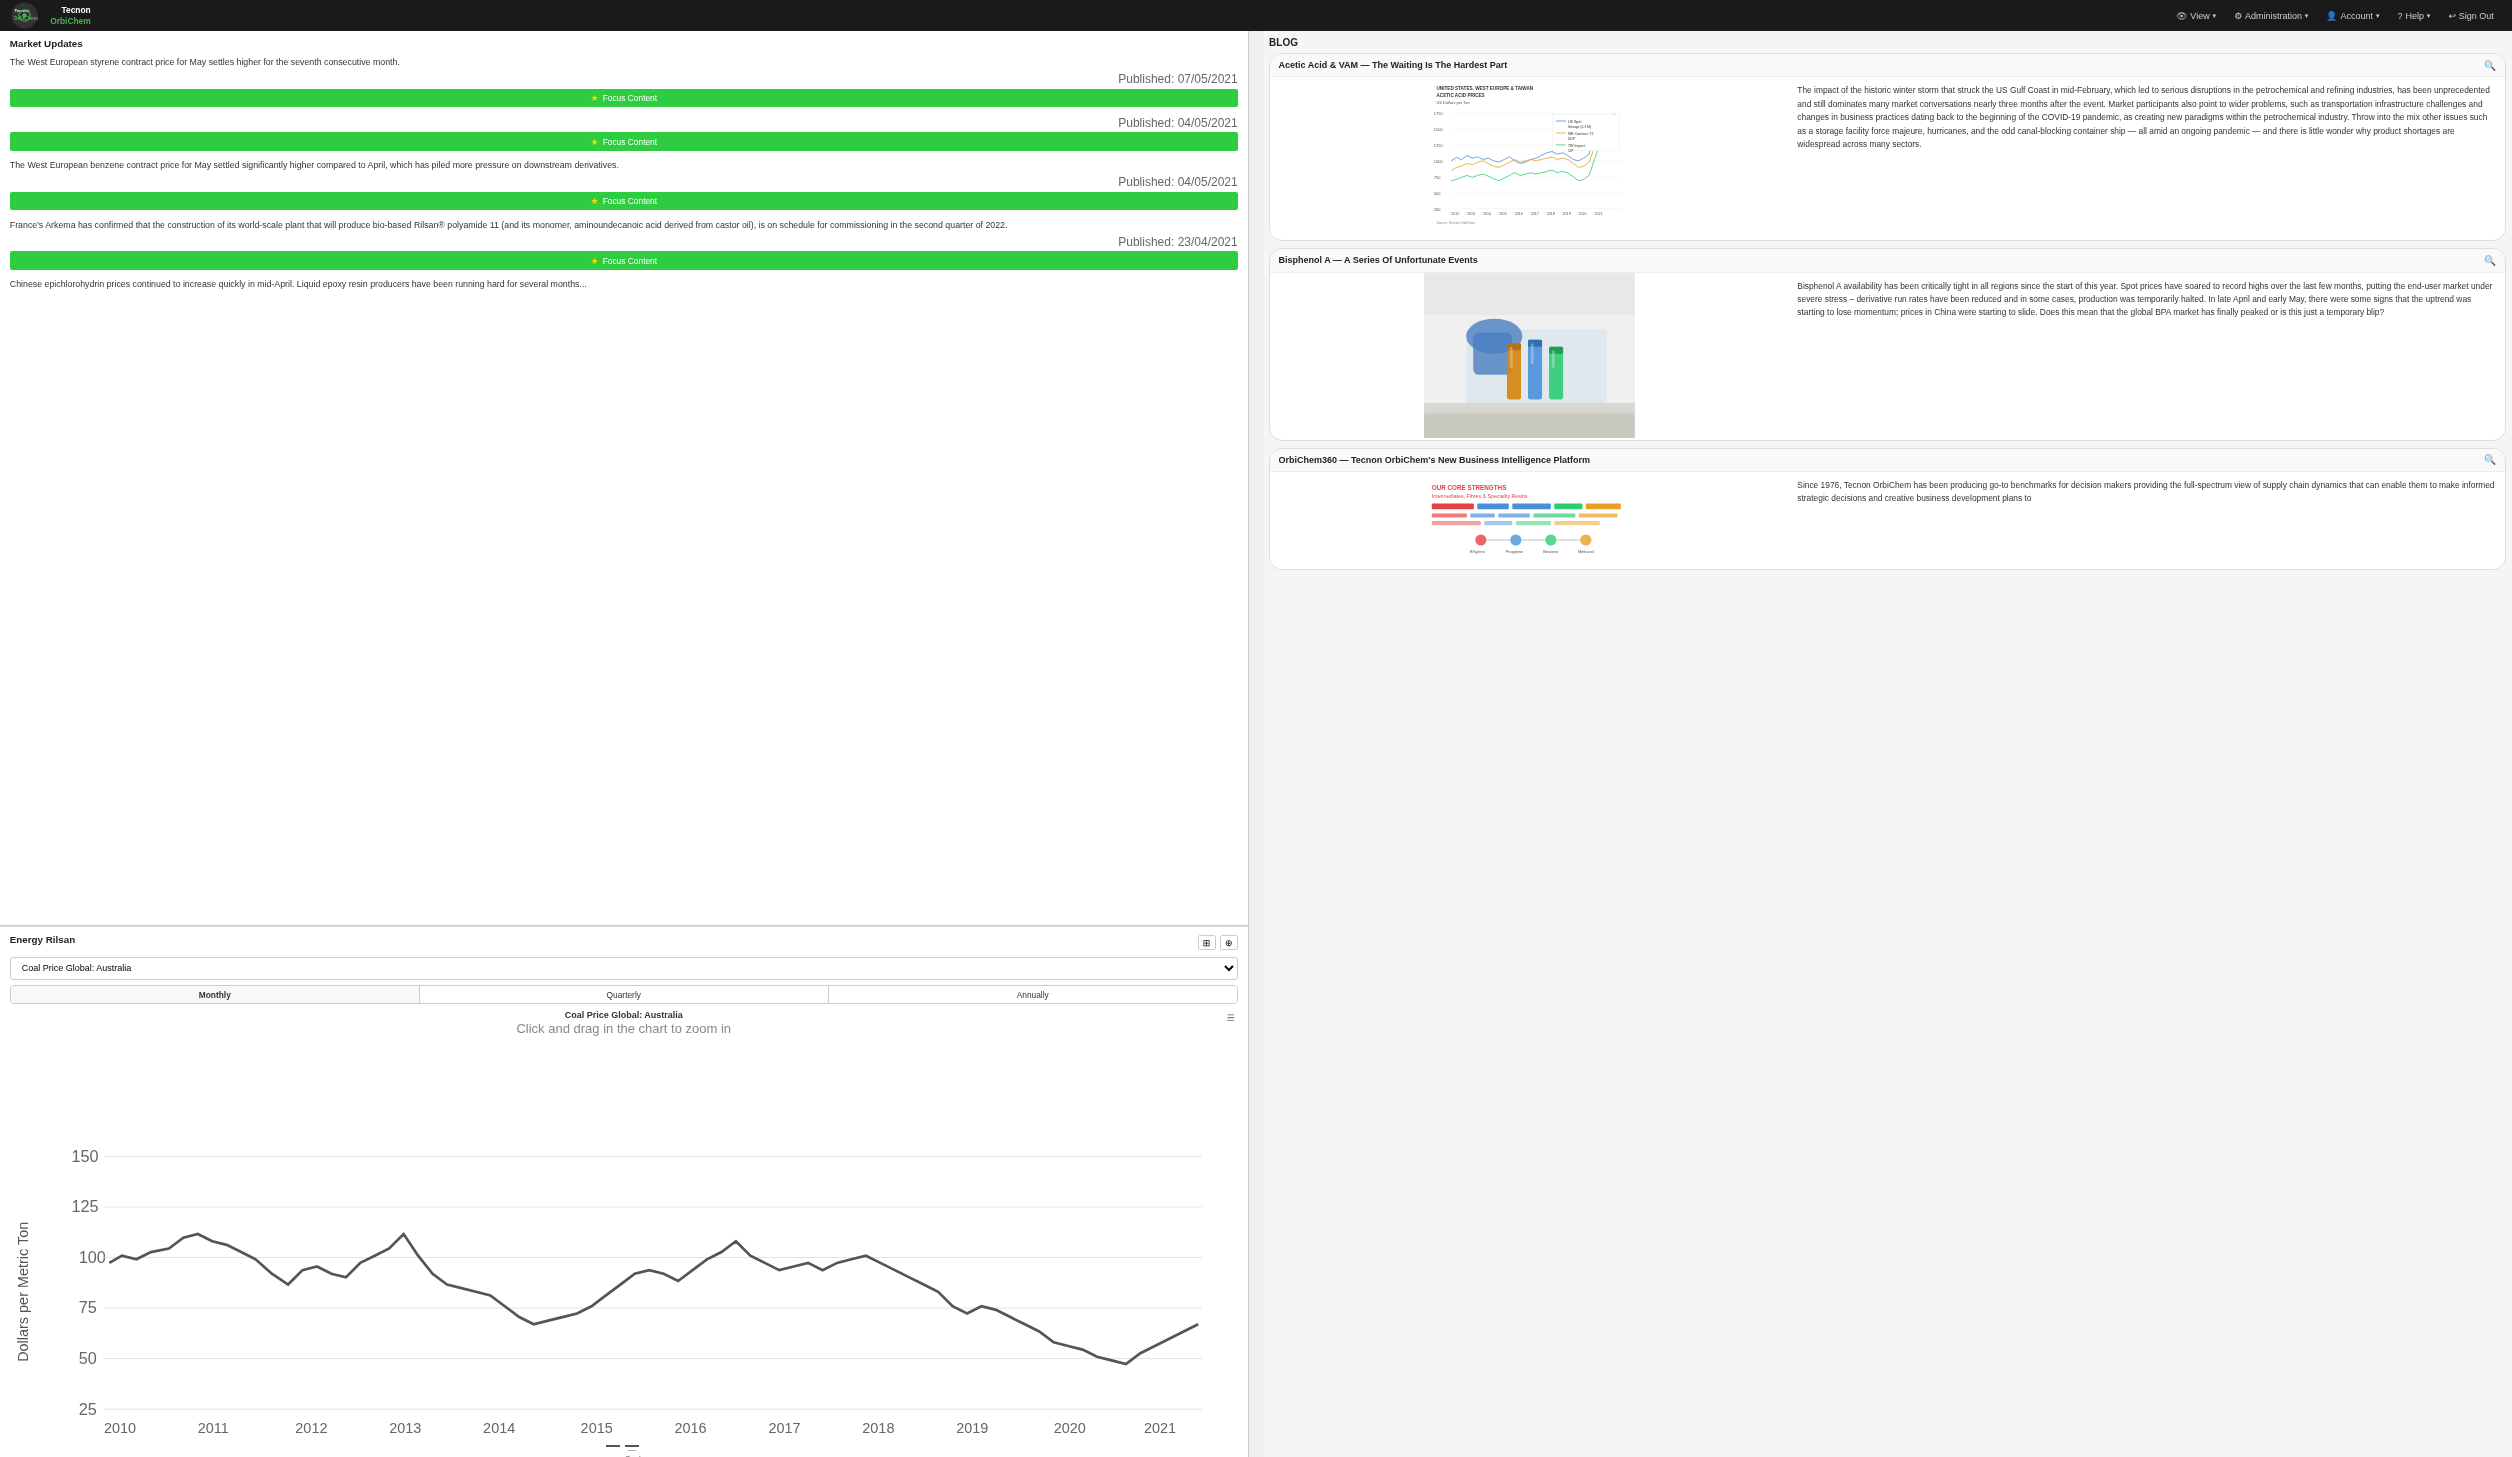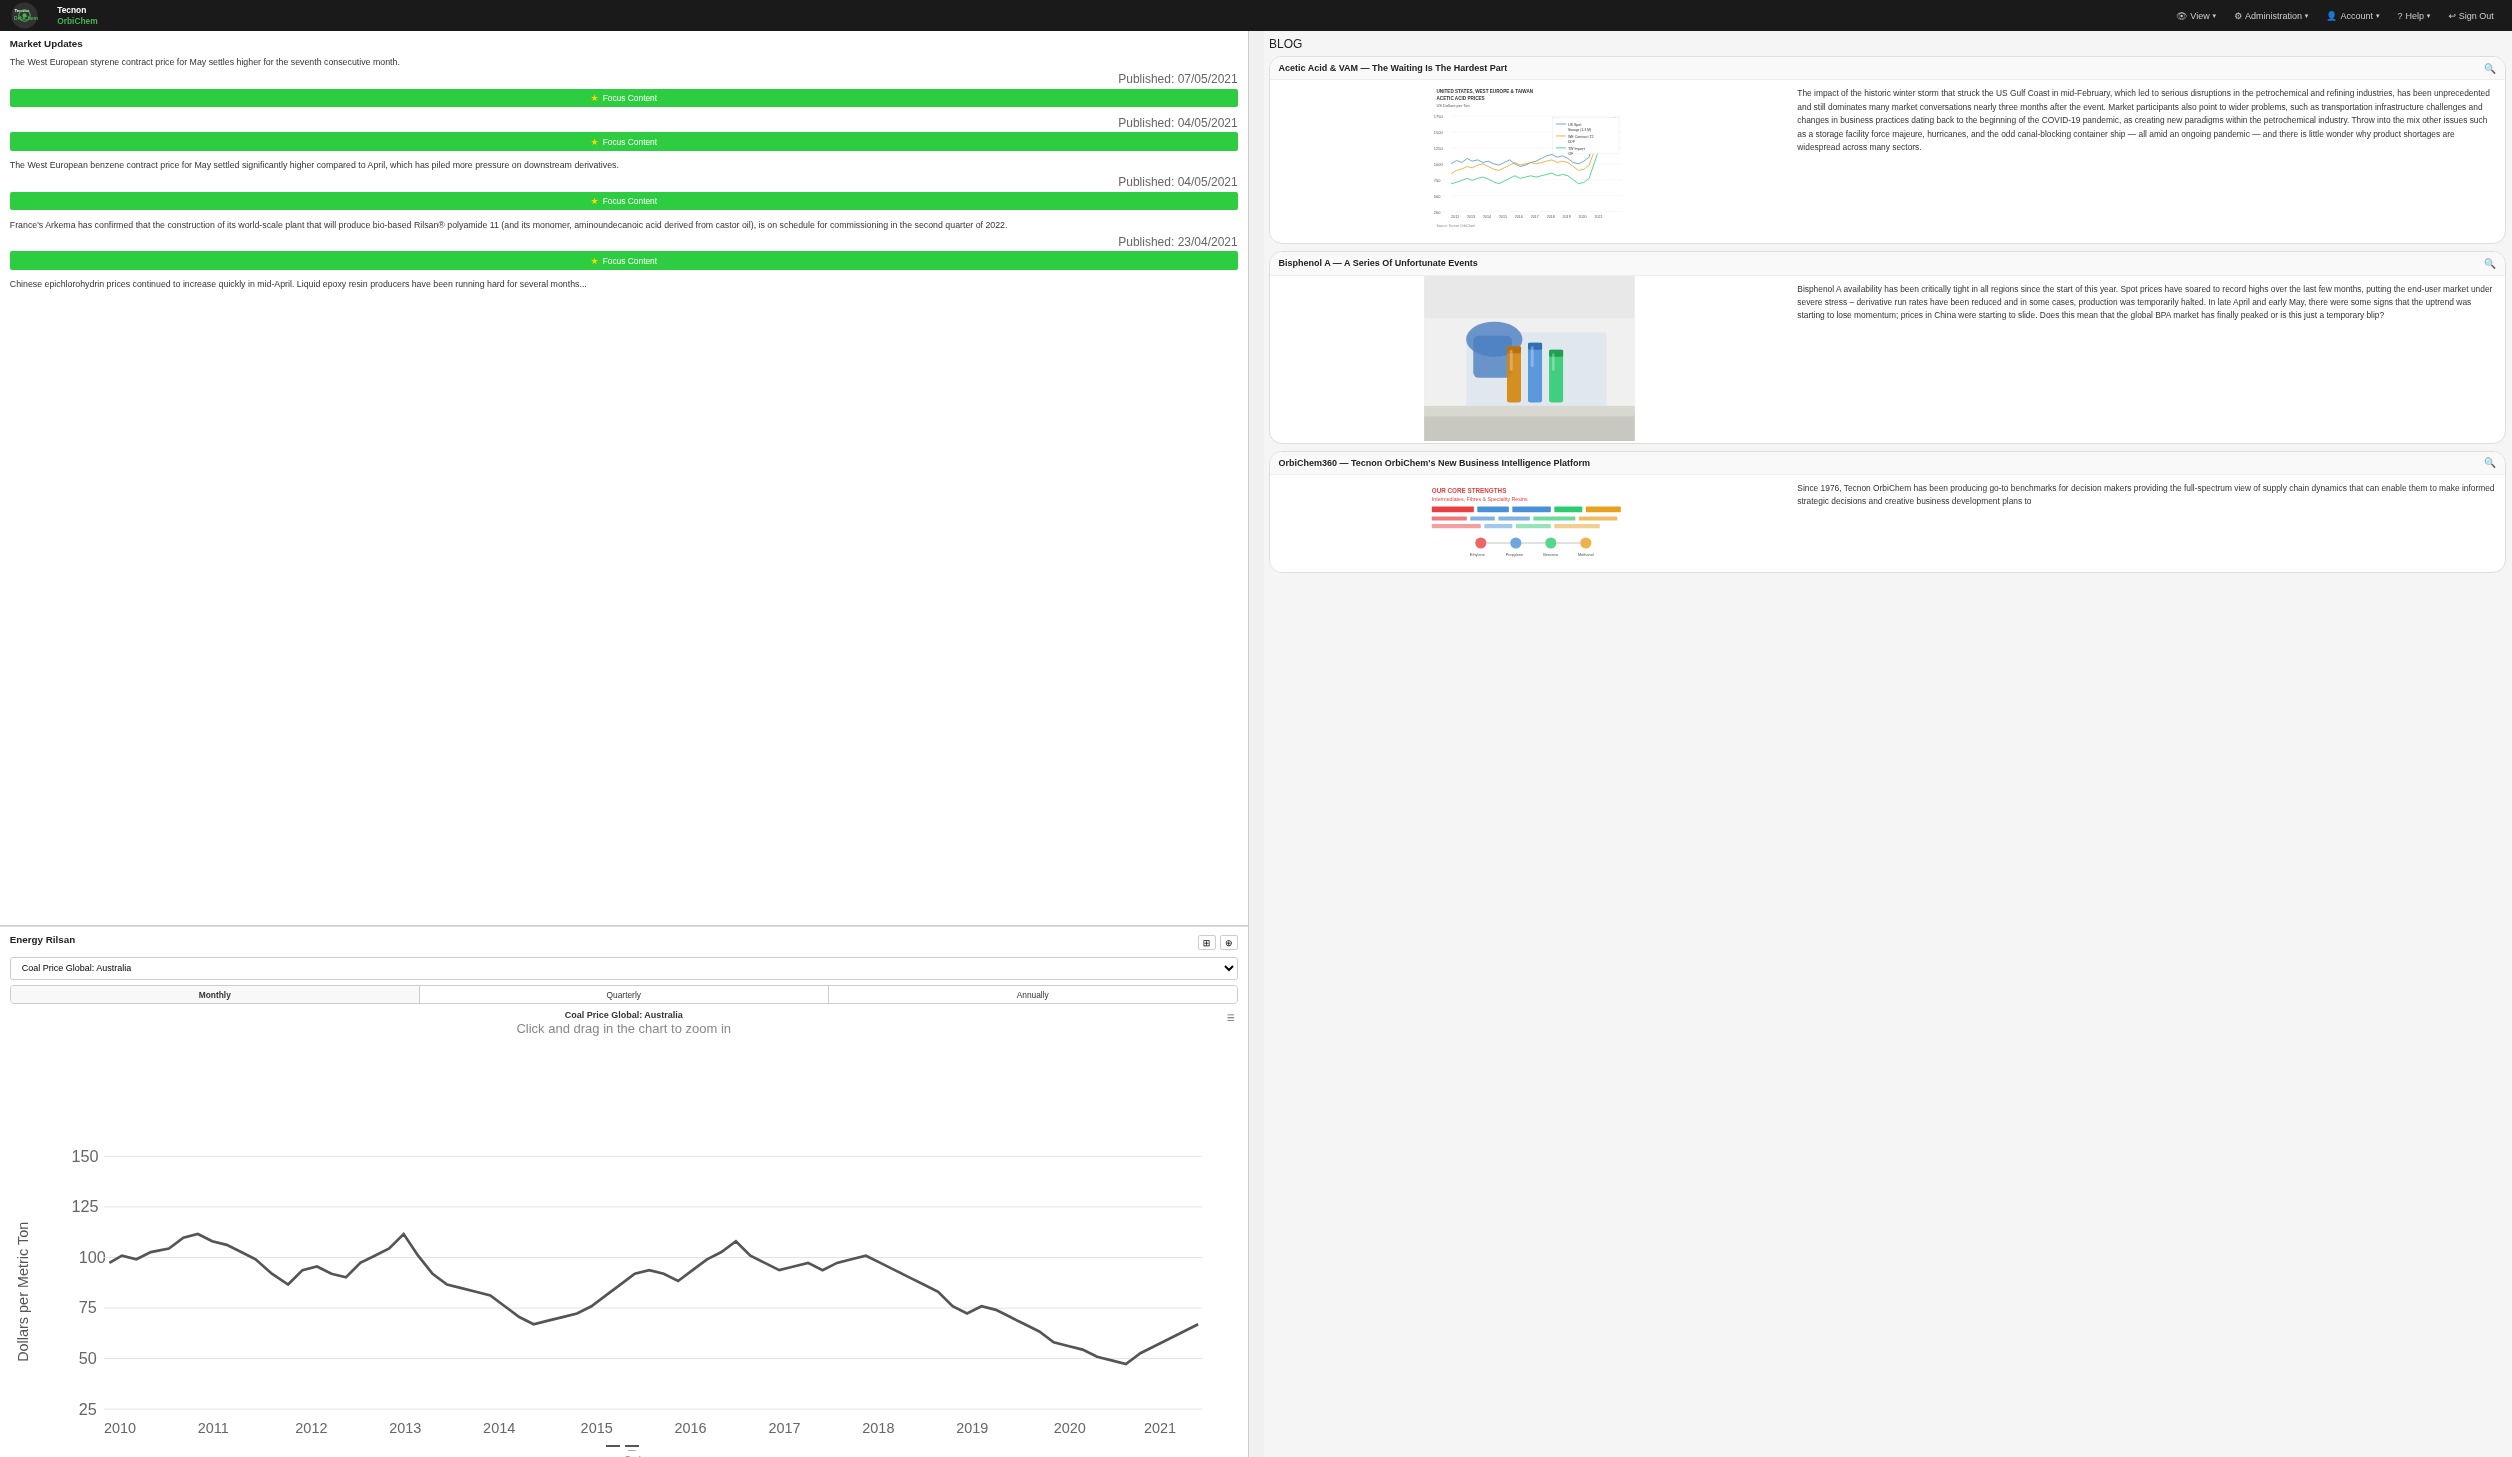--- a/index.html
+++ b/index.html
@@ -11,21 +11,22 @@
       color: #fff;
       display: flex;
       align-items: center;
       padding: 0 11.2px;
       height: 31px;
       justify-content: space-between;
     }
     .navbar-brand {
       display: flex;
       align-items: center;
-      gap: 19px;
+      gap: 12px;
+      text-align: right;
     }
     .brand-logo {
       width: 27px;
       height: 27px;
     }
     .navbar-right {
       display: flex;
       align-items: center;
       gap: 4.2px;
       font-size: 9px;
@@ -197,22 +198,22 @@
     
     .svg-chart { width: 100%; }
 
     
     .right-panel {
       background: #f5f5f5;
       overflow-y: auto;
       padding: 5.6px;
     }
     .blog-title {
-      font-size: 12px;
-      font-weight: normal;
+      font-size: 10px;
+      font-weight: bold;
       margin-bottom: 5.6px;
       color: #222;
     }
     .blog-card {
       background: #fff;
       border: 0.7px solid #ddd;
       border-radius: 13px;
       margin-bottom: 7px;
       overflow: hidden;
     }

